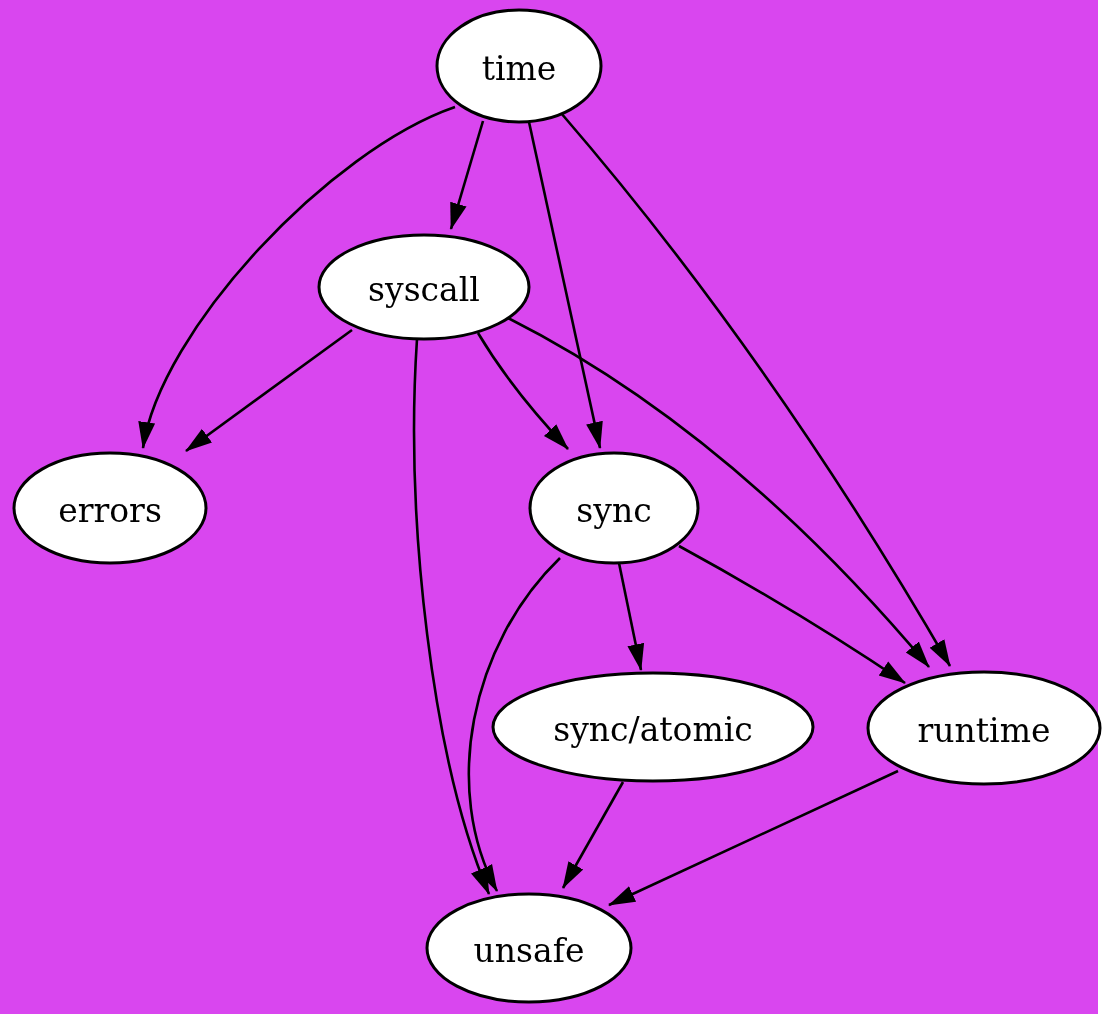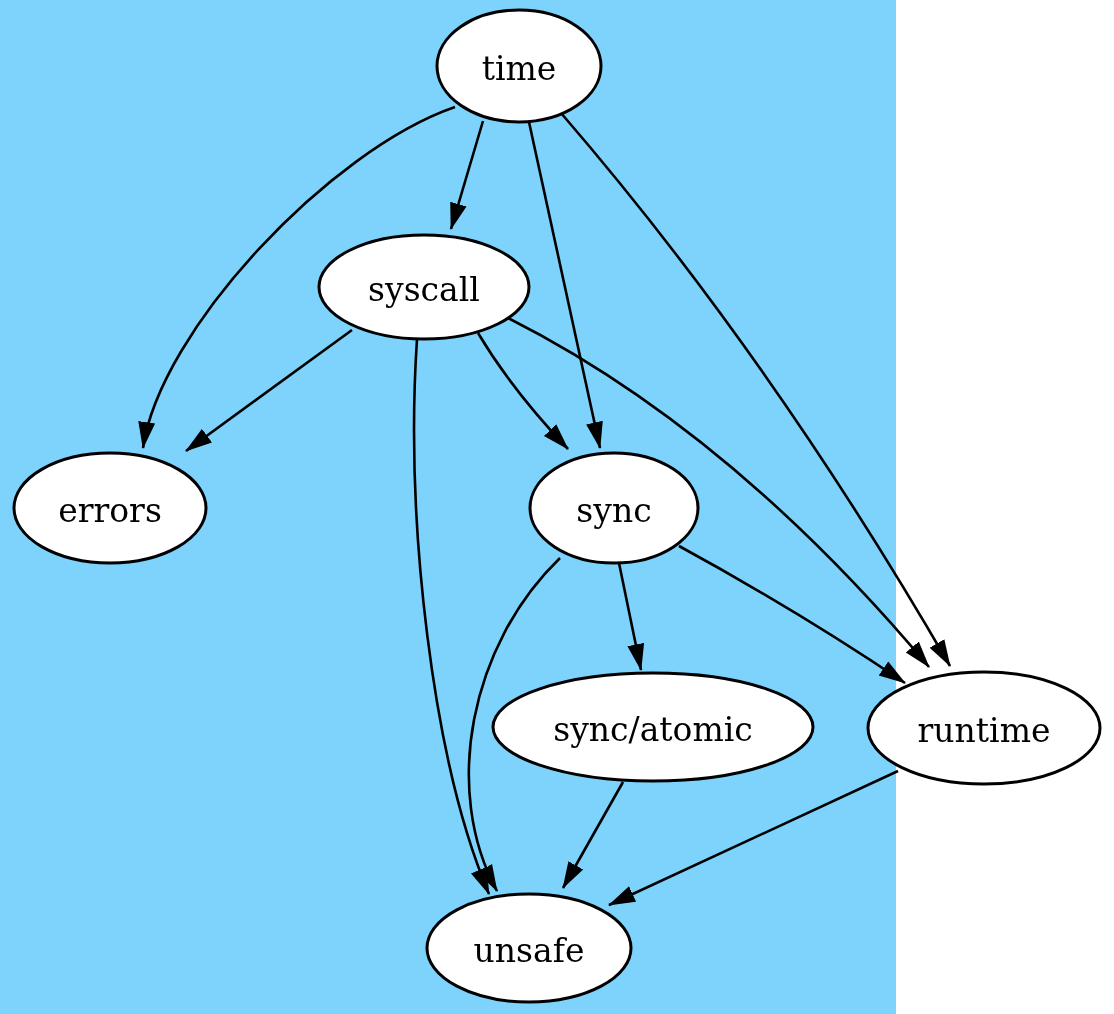--- a/index.html
+++ b/index.html
@@ -6,23 +6,23 @@
     margin: 0;
     padding: 0;
     background: #ffffff;
     width: 1114px;
     height: 1014px;
     overflow: hidden;
     font-family: "DejaVu Serif", "Liberation Serif", serif;
   }
   #graph-canvas {
     position: relative;
-    width: 896px;
+    width: 1098px;
     height: 1014px;
-    background: #7dd3fc;
+    background: #d946ef;
   }
   svg { display: block; }
   .node-ellipse {
     fill: #ffffff;
     stroke: #000000;
     stroke-width: 3px;
   }
   .node-label {
     fill: #000000;
     font-family: "DejaVu Serif", "Liberation Serif", serif;

